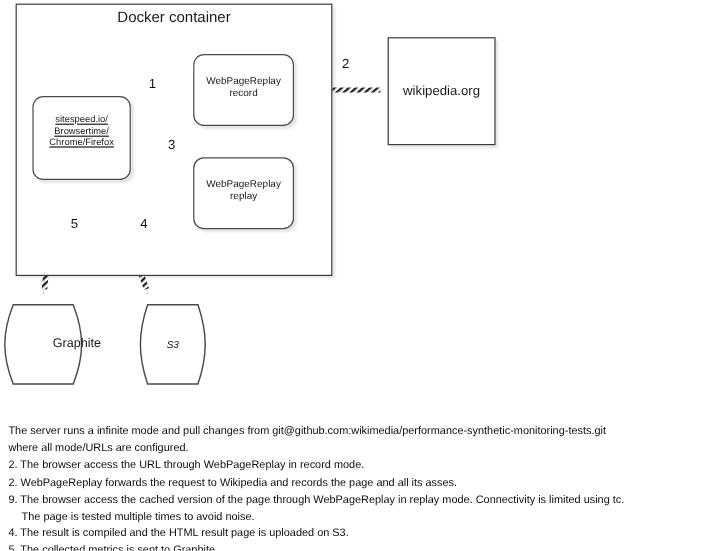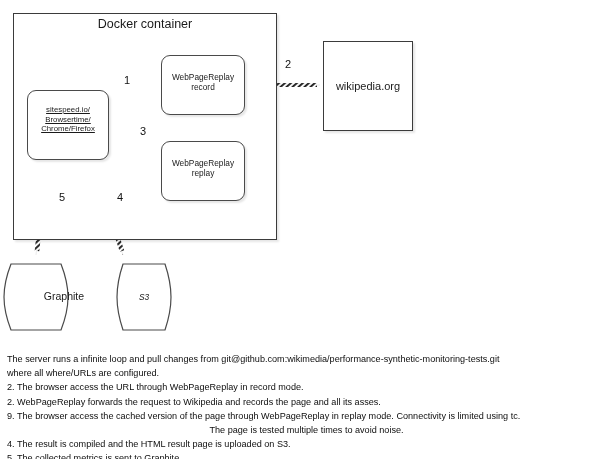--- a/index.html
+++ b/index.html
@@ -12,21 +12,21 @@
     height: 459px;
     position: relative;
     font-family: "Liberation Sans", sans-serif;
     color: #000000;
     overflow: hidden;
   }
 
   #diagram {
     position: absolute;
     left: 0;
-    top: 10px;
+    top: 0;
     width: 600px;
     height: 345px;
   }
 
   .node-label {
     position: absolute;
     text-align: center;
     line-height: 1.22;
     color: #1a1a1a;
     pointer-events: none;
@@ -117,21 +117,20 @@
     font-size: 9.1px;
     line-height: 14.2px;
     color: #0d0d0d;
   }
   .caption p {
     margin: 0;
     white-space: pre-wrap;
   }
   .caption .indent {
     padding-left: 11px;
-    text-align: center;
   }
 </style>
 </head>
 <body>
 
 <div id="diagram">
 
   <svg width="600" height="345" style="position:absolute;left:0;top:0;">
     <defs>
       <pattern id="hatch" width="4" height="4" patternUnits="userSpaceOnUse" patternTransform="rotate(48)">
@@ -204,21 +203,21 @@
 
   <div class="arrow-num num-1">1</div>
   <div class="arrow-num num-2">2</div>
   <div class="arrow-num num-3">3</div>
   <div class="arrow-num num-4">4</div>
   <div class="arrow-num num-5">5</div>
 
 </div>
 
 <div class="caption">
-  <p>The server runs a infinite loop and pull changes from git@github.com:wikimedia/performance-synthetic-monitoring-tests.git</p>
-  <p>where all where/URLs are configured.</p>
+  <p>The server runs a infinite mode and pull changes from git@github.com:wikimedia/performance-synthetic-monitoring-tests.git</p>
+  <p>where all mode/URLs are configured.</p>
   <p>2. The browser access the URL through WebPageReplay in record mode.</p>
   <p>2. WebPageReplay forwards the request to Wikipedia and records the page and all its asses.</p>
   <p>9. The browser access the cached version of the page through WebPageReplay in replay mode. Connectivity is limited using tc.</p>
   <p class="indent">The page is tested multiple times to avoid noise.</p>
   <p>4. The result is compiled and the HTML result page is uploaded on S3.</p>
   <p>5. The collected metrics is sent to Graphite.</p>
 </div>
 
 </body></html>

